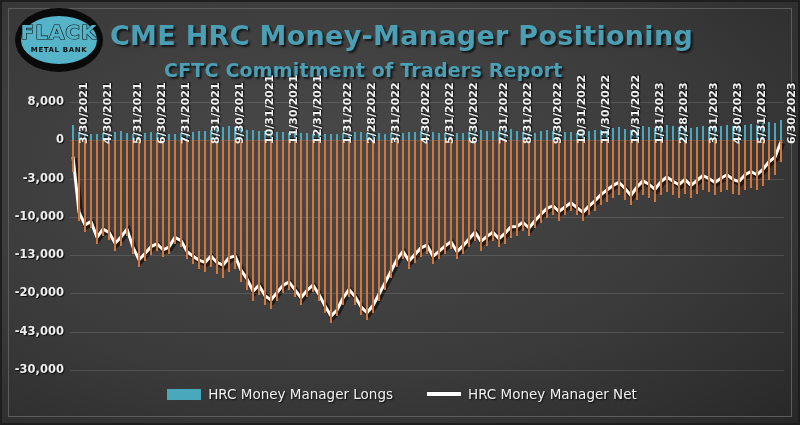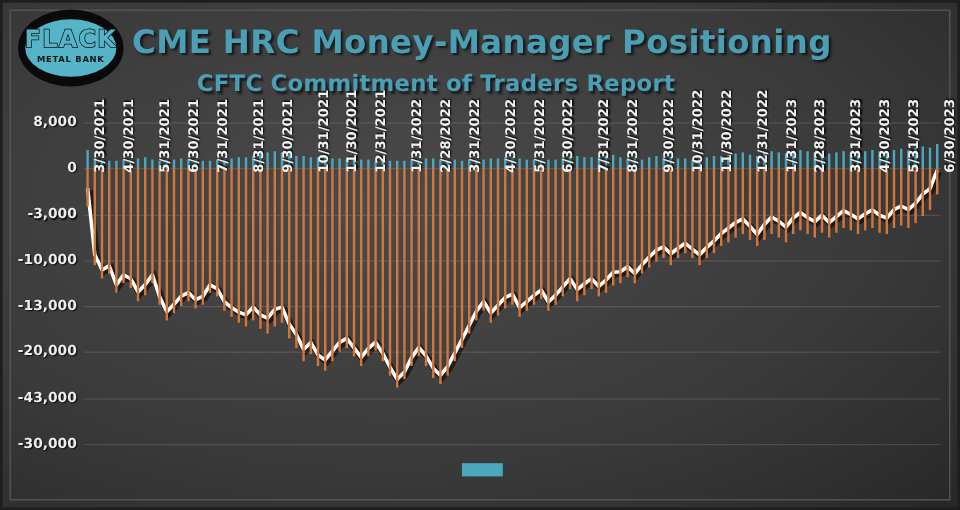--- a/index.html
+++ b/index.html
@@ -484,16 +484,21 @@
       <div class="xlabel" style="left: 607px; top: 42.2857px;">2/28/2023</div>
       <div class="xlabel" style="left: 637px; top: 42.2857px;">3/31/2023</div>
       <div class="xlabel" style="left: 661px; top: 42.2857px;">4/30/2023</div>
       <div class="xlabel" style="left: 685px; top: 42.2857px;">5/31/2023</div>
       <div class="xlabel" style="left: 715px; top: 42.2857px;">6/30/2023</div>
     </div>
 
   <div id="legend">
       <div class="legend-item">
         <div class="swatch teal" style="background: rgb(74, 168, 189);"></div>
+        <span class="legend-label">HRC Money Manager Longs</span>
+      </div>
+      <div class="legend-item">
+        <div class="swatch line" style="border-top-color: rgb(255, 255, 255);"></div>
+        <span class="legend-label">HRC Money Manager Net</span>
       </div>
     </div>
 
 </div>
 
 </body></html>

